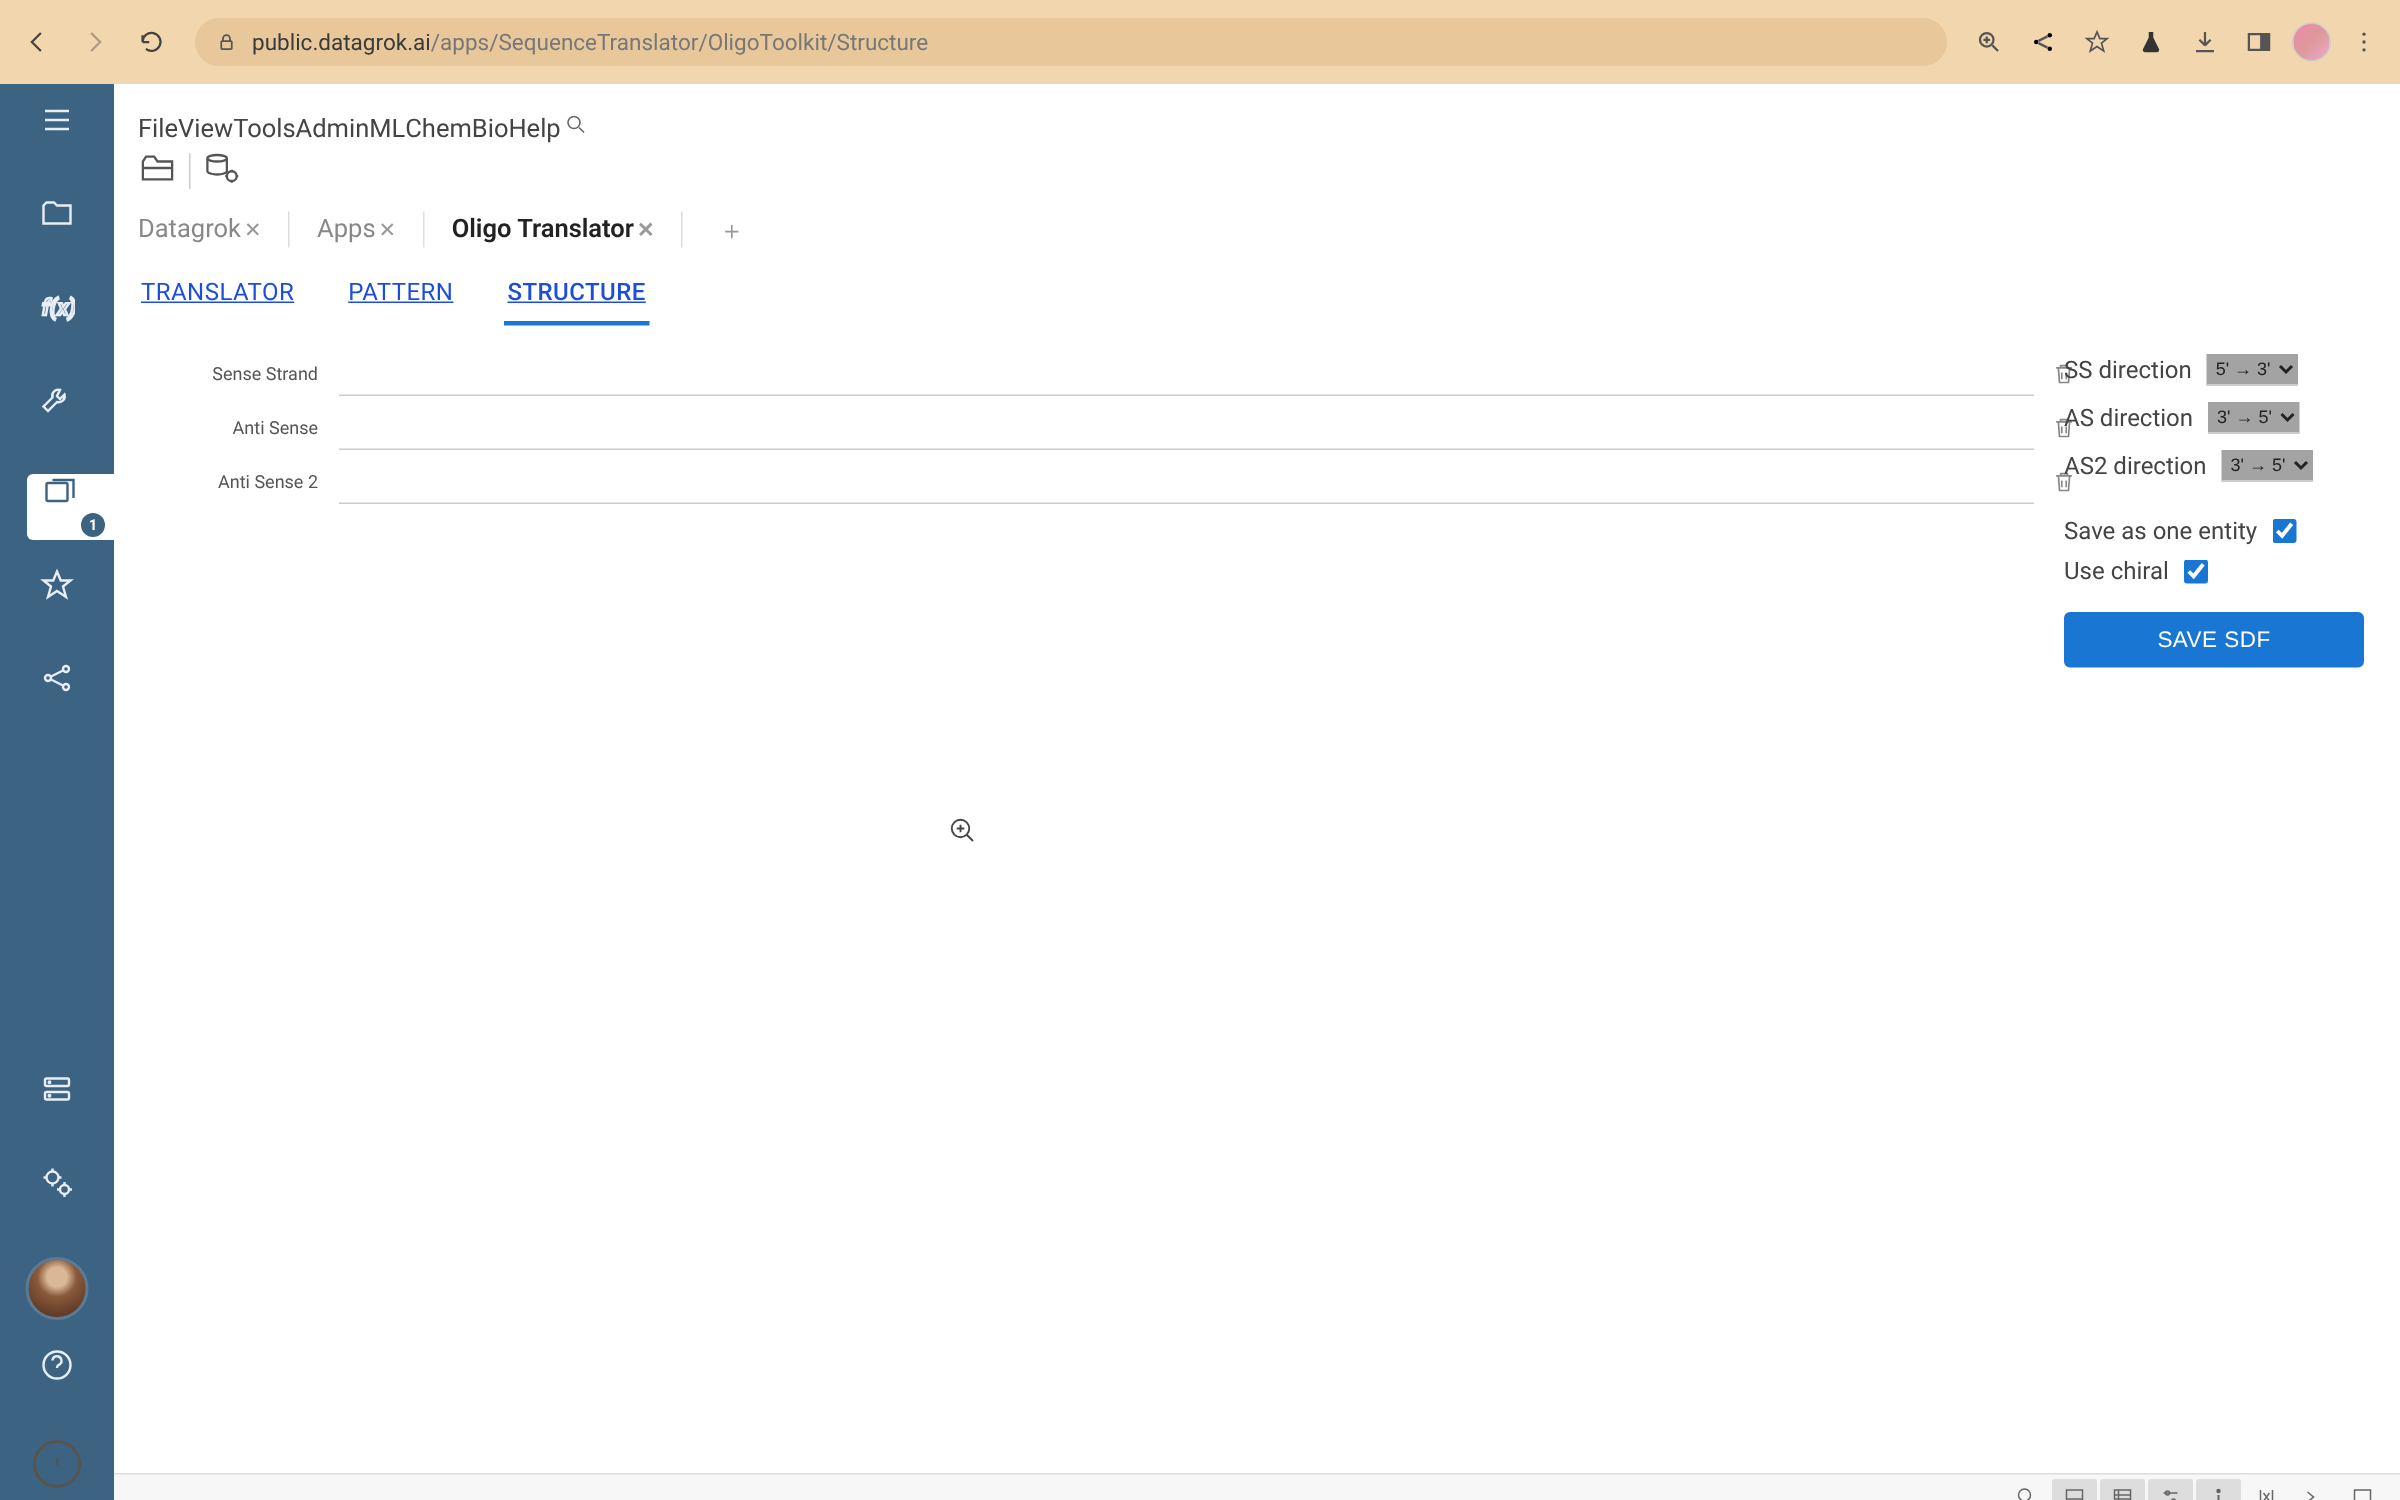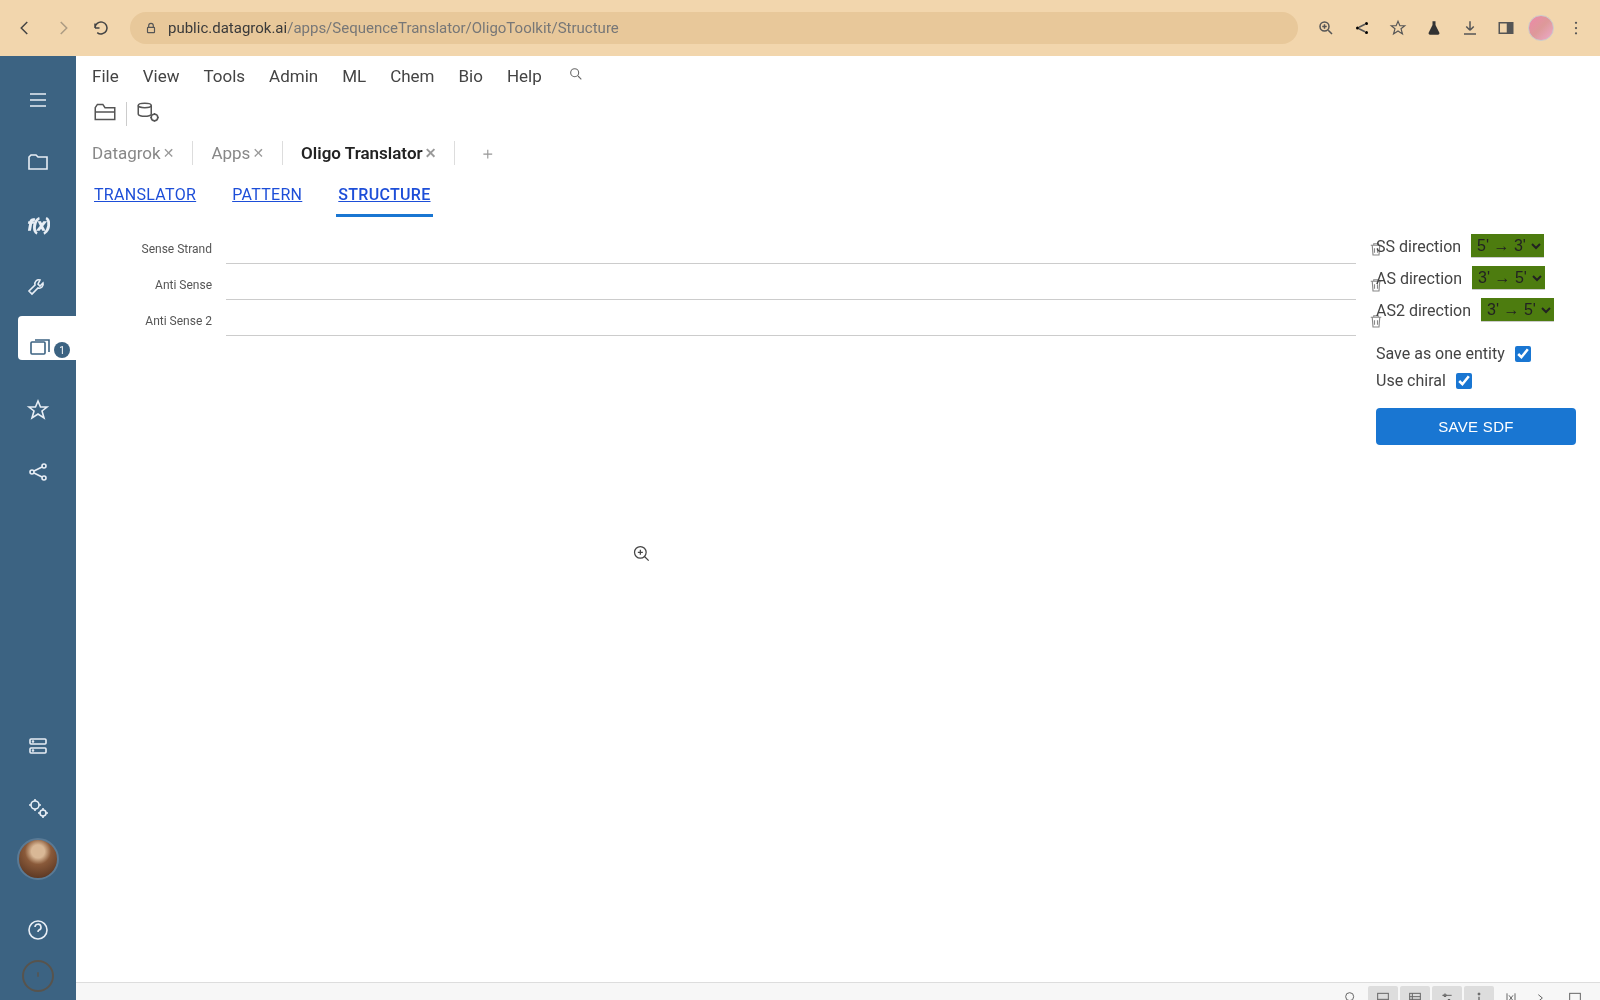--- a/index.html
+++ b/index.html
@@ -15,34 +15,34 @@
   .chrome-right { display: flex; align-items: center; gap: 8px; }
   .chrome-icon { width: 28px; height: 28px; display: flex; align-items: center; justify-content: center; color: #555; }
   .chrome-icon svg { width: 18px; height: 18px; }
   .avatar-circle { width: 26px; height: 26px; border-radius: 50%; background: linear-gradient(135deg,#e8a,#d99,#eac); border:1px solid #ccc;}
   
   
   .app { display: flex; height: calc(1000px - 44px); }
   
   
   .sidebar { width: 76px; background: #3c6382; display: flex; flex-direction: column; align-items: center; padding-top: 12px; gap: 18px; color: #e8eef5; }
-  .sidebar-item { width: 44px; height: 44px; display: flex; align-items: flex-end; justify-content: center; cursor: pointer; position: relative; }
+  .sidebar-item { width: 44px; height: 44px; display: flex; align-items: flex-start; justify-content: center; cursor: pointer; position: relative; font-weight: bold; }
   .sidebar-item.active { background: #fff; border-radius: 4px 0 0 4px; width: 58px; margin-left: 18px; color: #3c6382; justify-content: flex-start; padding-left: 10px;}
   .sidebar-item svg { width: 24px; height: 24px; stroke: currentColor; fill: none; stroke-width: 1.6; }
   .sidebar-badge { position: absolute; bottom: 2px; right: -2px; background: #3c6382; color: #fff; font-size: 10px; width: 16px; height: 16px; border-radius: 50%; display: flex; align-items: center; justify-content: center; }
   .sidebar-item.active .sidebar-badge { background:#3c6382; color:#fff; right:6px;}
   .sidebar-spacer { flex: 1; }
   .sidebar-avatar { width: 42px; height: 42px; border-radius: 50%; background: radial-gradient(circle at 50% 30%, #d9b896 20%, #8a5a3a 40%, #4a2a1a 100%); border: 2px solid #5a7a95; }
   .sidebar-alert { width:32px; height:32px; border:2px solid #6a4a2a; border-radius:50%; display:flex; align-items:center; justify-content:center; color:#6a4a2a; opacity:0.6; margin-bottom:20px;}
   
   
   .main { flex: 1; background: #fff; display: flex; flex-direction: column; position:relative;}
   
   
-  .menubar { height: 40px; display: flex; align-items: center; padding: 0 16px; gap: 24px; font-size: 17px; color: #444; }
+  .menubar { height: 40px; display: flex; align-items: flex-end; padding: 0 16px; font-size: 17px; color: #444; }
   .menu-item { cursor: pointer; }
   .menu-search { margin-left: 2px; }
   .menu-search svg { width: 16px; height: 16px; stroke:#666; fill:none; stroke-width:1.6;}
   
   
   .toolbar-row { height: 36px; display: flex; align-items: center; padding: 0 16px; gap: 4px; color:#555;}
   .toolbar-row svg { width:26px; height:26px; stroke:currentColor; fill:none; stroke-width:1.4;}
   .toolbar-divider { width:1px; height:24px; background:#ccc; margin:0 4px;}
   
   
@@ -62,21 +62,21 @@
   .content { flex: 1; padding: 16px 20px; position:relative;}
   .form-grid { display: grid; grid-template-columns: 130px 1fr 40px; row-gap: 6px; align-items: center; width: 1300px;}
   .form-label { text-align: right; color: #555; font-size: 12px; padding-right: 14px;}
   .form-input { height: 30px; border: none; border-bottom: 1px solid #ccc; font-size: 15px; padding: 0 4px; width: 100%; }
   .trash-btn { color: #888; cursor: pointer; display:flex; justify-content:center;}
   .trash-btn svg { width: 18px; height: 18px; stroke: currentColor; fill: none; stroke-width:1.5;}
   
   
   .right-controls { position: absolute; top: 12px; right: 24px; width: 200px; display: flex; flex-direction: column; font-size: 16px; color: #444;}
   .dir-row { display: flex; align-items: center; gap: 10px; height: 32px;}
-  .dir-select { border: none; border-bottom: 1px solid #ccc; font-size: 16px; padding: 2px 2px; background: #4d7c0f; cursor:pointer; color:#222;}
+  .dir-select { border: none; border-bottom: 1px solid #ccc; font-size: 12px; padding: 2px 2px; background: #a3a3a3; cursor:pointer; color:#222;}
   .check-row { display: flex; align-items: center; gap: 10px; margin-top: 18px;}
   .check-row input { width: 16px; height: 16px; accent-color:#1976d2; cursor:pointer;}
   .save-btn { background: #1976d2; color: #fff; border: none; padding: 10px 18px; font-size: 15px; border-radius: 4px; cursor: pointer; margin-top: 18px; letter-spacing:0.3px;}
   
   
   .zoom-cursor { position:absolute; left:556px; top:326px; }
   .zoom-cursor svg { width:20px; height:20px; stroke:#444; fill:none; stroke-width:1.5;}
   
   
   .statusbar { height: 30px; border-top: 1px solid #ddd; background: #f7f7f7; display: flex; align-items: center; justify-content: flex-end; padding: 0 10px; gap: 2px;}

